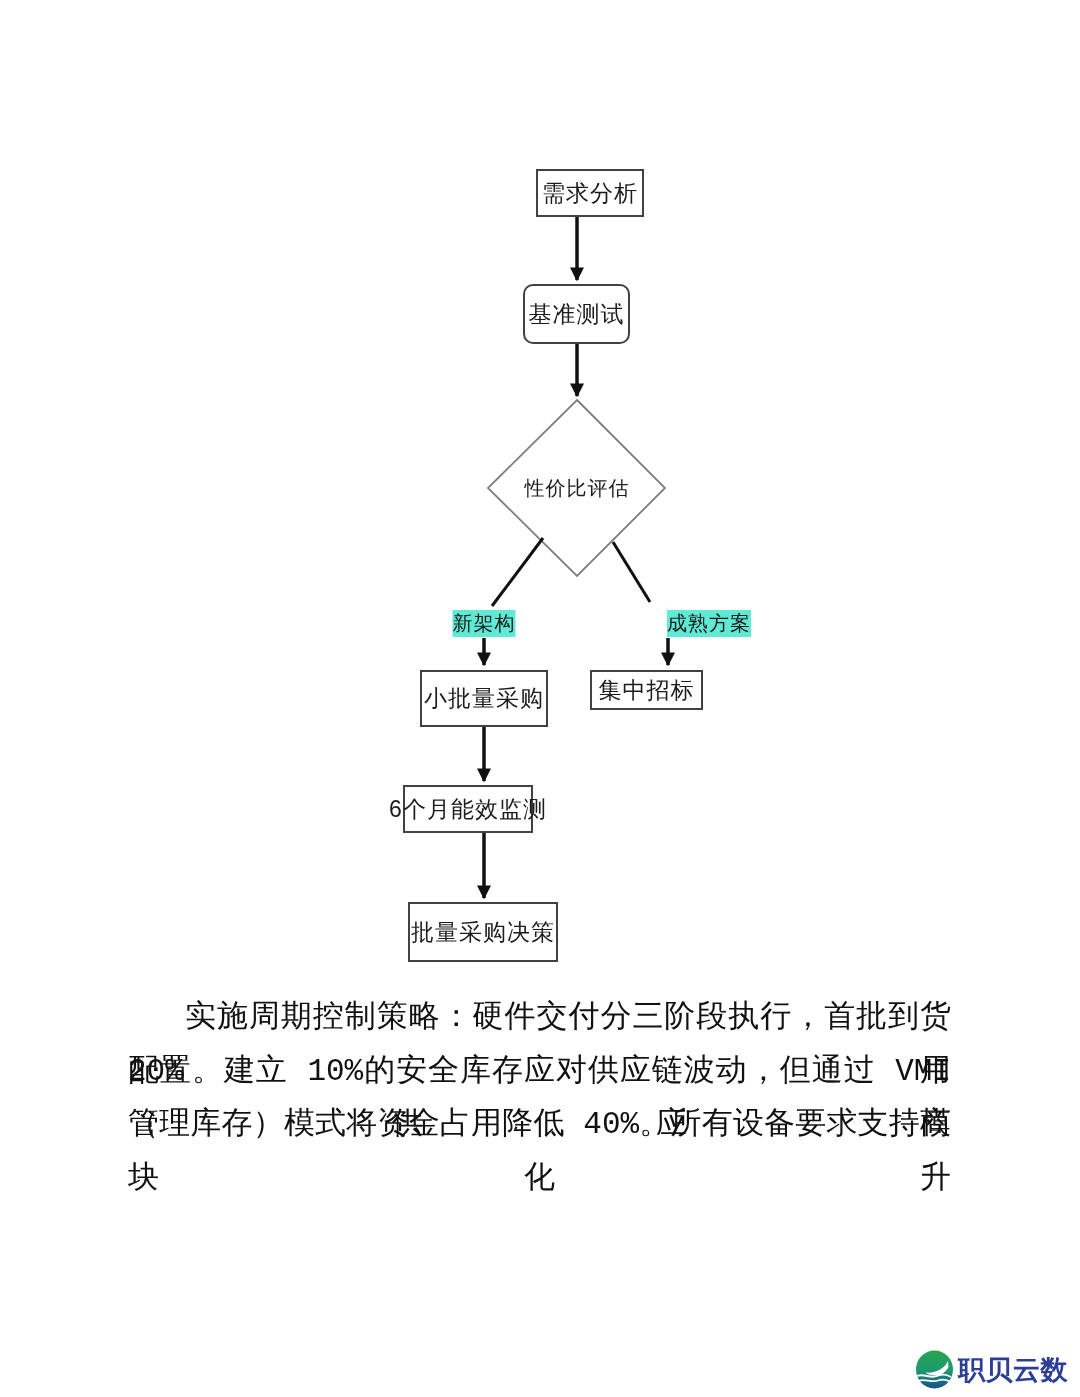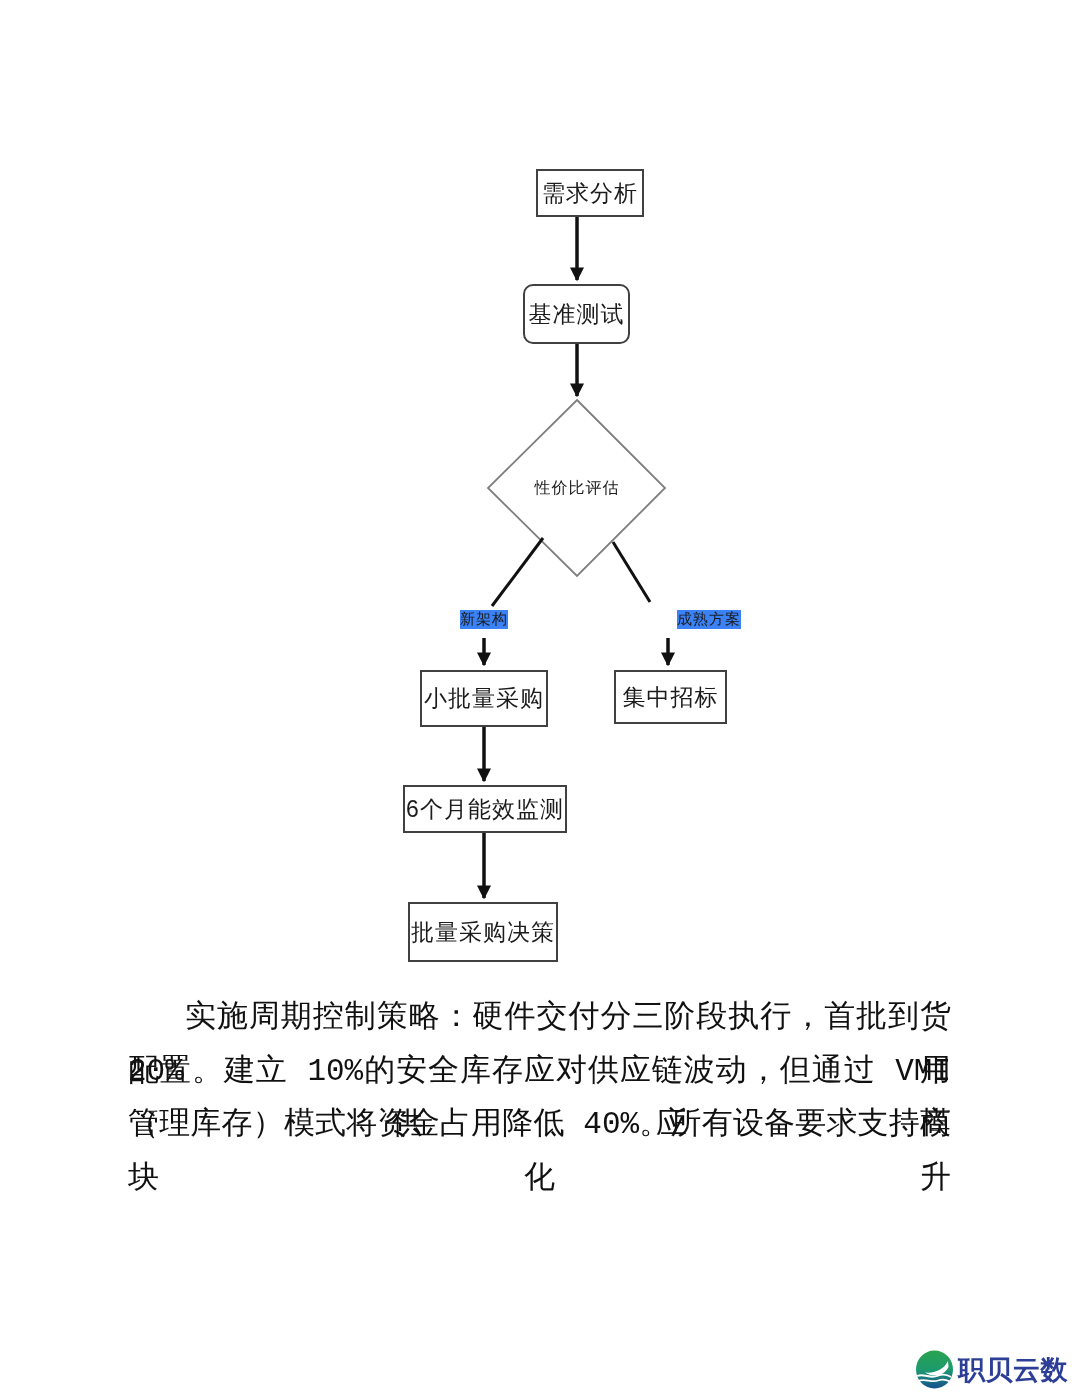--- a/index.html
+++ b/index.html
@@ -36,32 +36,32 @@
   }
   .flow-node.rounded {
     border-radius: 10px;
   }
   .diamond-label {
     position: absolute;
     display: flex;
     align-items: center;
     justify-content: center;
     color: #1c1c1c;
-    font-size: 16px;
+    font-size: 20px;
     letter-spacing: 1px;
     background: transparent;
   }
   .branch-label {
     position: absolute;
     transform: translateX(-50%);
     color: #1a1a1a;
-    font-size: 15px;
+    font-size: 20px;
     letter-spacing: 1px;
     white-space: nowrap;
-    background: #3b82f6;
+    background: #5eead4;
   }
   .paragraph {
     position: absolute;
     left: 128px;
     top: 991px;
     width: 823px;
     font-family: Liberation Mono, monospace;
     font-size: 31px;
     color: #111111;
   }
@@ -131,23 +131,23 @@
   <div class="flow-node rounded" style="left:523px; top:284px; width:107px; height:60px;">基准测试</div>
 
   <div class="diamond-label" style="left:488px; top:400px; width:178px; height:176px;">性价比评估</div>
 
   <div class="branch-label" style="left:484px; top:610px;">新架构</div>
 
   <div class="branch-label" style="left:709px; top:610px;">成熟方案</div>
 
   <div class="flow-node" style="left:420px; top:670px; width:128px; height:57px;font-family:Liberation Serif, serif;">小批量采购</div>
 
-  <div class="flow-node" style="left:614px; top:670px; width:113px; height:54px;">集中招标</div>
+  <div class="flow-node" style="left:590px; top:670px; width:113px; height:40px;">集中招标</div>
 
-  <div class="flow-node" style="left:403px; top:785px; width:164px; height:48px;">6个月能效监测</div>
+  <div class="flow-node" style="left:403px; top:785px; width:130px; height:48px;">6个月能效监测</div>
 
   <div class="flow-node" style="left:408px; top:902px; width:150px; height:60px;">批量采购决策</div>
 
   <div class="paragraph">
     <div class="para-line justify indent">实施周期控制策略：硬件交付分三阶段执行，首批到货 20%用</div>
     <div class="para-line justify">配置。建立 10%的安全库存应对供应链波动，但通过 VMI（供应商</div>
     <div class="para-line justify">管理库存）模式将资金占用降低 40%。所有设备要求支持模块化升</div>
   </div>
 
   <div class="footer-logo">

